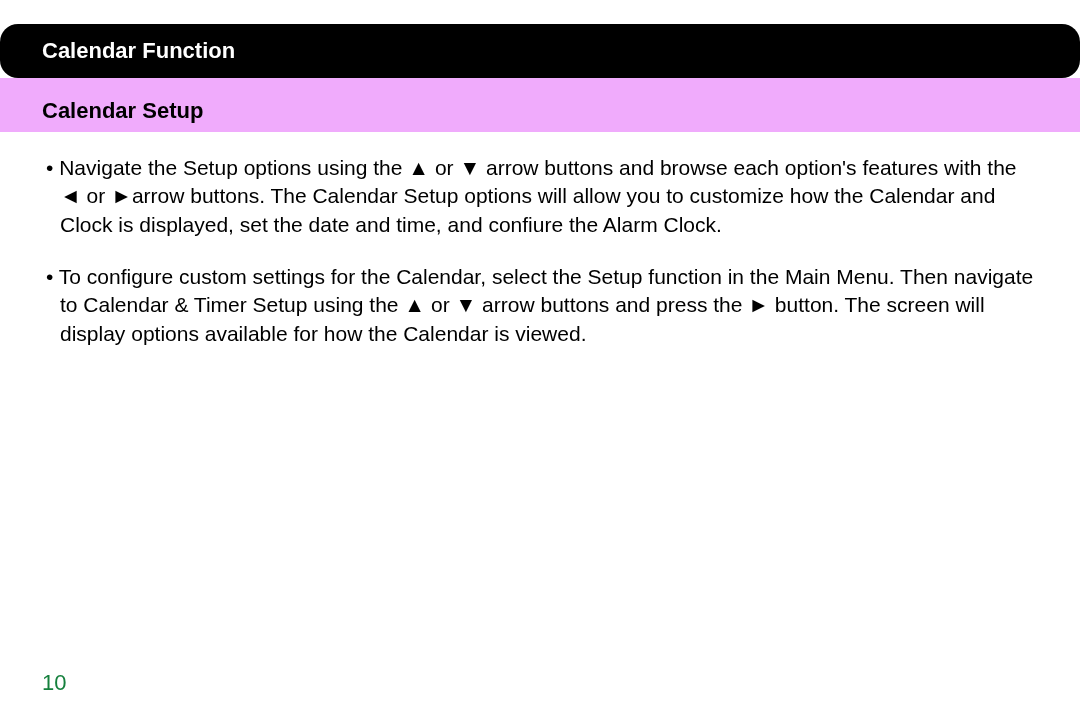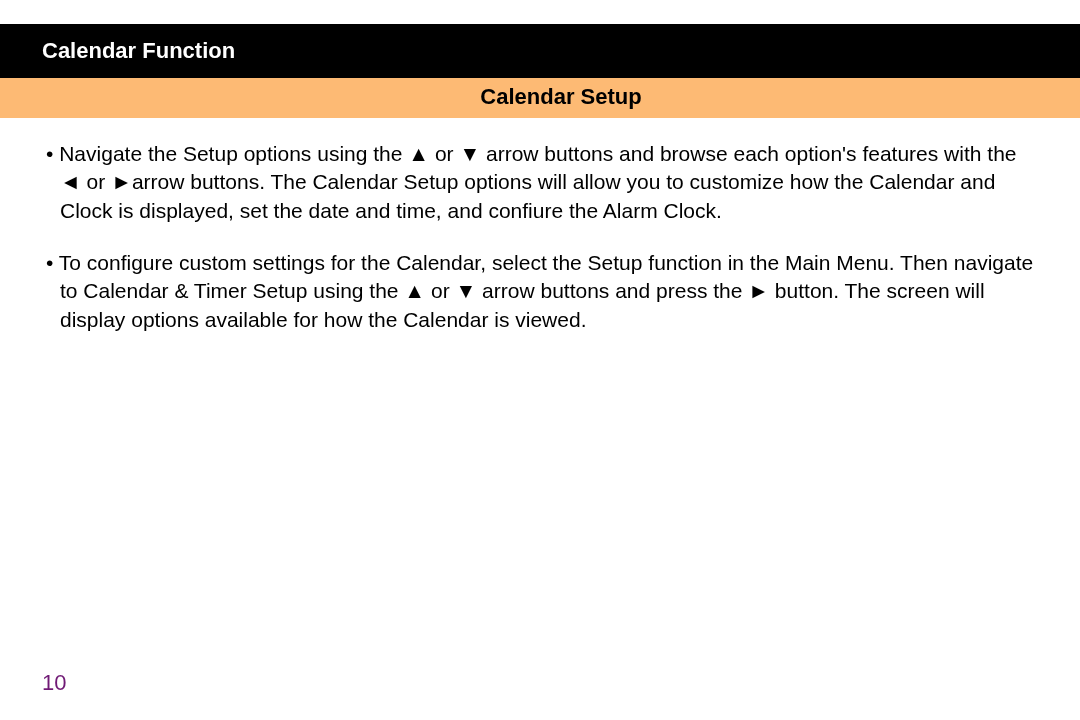--- a/index.html
+++ b/index.html
@@ -12,30 +12,30 @@
       width: 1080px;
       height: 720px;
       background: #ffffff;
       position: relative;
     }
     .header-black {
       background: #000000;
       color: #ffffff;
       padding: 14px 0 14px 42px;
       margin-top: 24px;
+      border-radius: 18px;
     }
     .header-black h1 {
       font-size: 22px;
       font-weight: bold;
     }
     .header-grey {
-      background: #fdba74;
+      background: #f0abfc;
       color: #000000;
-      padding: 6px 0 8px 42px;
-      text-align: center;
+      padding: 20px 0 8px 42px;
     }
     .header-grey h2 {
       font-size: 22px;
       font-weight: bold;
     }
     .content {
       padding: 22px 42px 0 42px;
       color: #000000;
       font-size: 21px;
       line-height: 1.35;
@@ -46,21 +46,21 @@
       text-indent: -14px;
     }
     .bullet-item::before {
       content: "• ";
     }
     .page-number {
       position: absolute;
       bottom: 24px;
       left: 42px;
       font-size: 22px;
-      color: #701a75;
+      color: #15803d;
     }
   </style>
 </head>
 <body>
 
 <div class="header-black">
   <h1>Calendar Function</h1>
 </div>
 
 <div class="header-grey">

